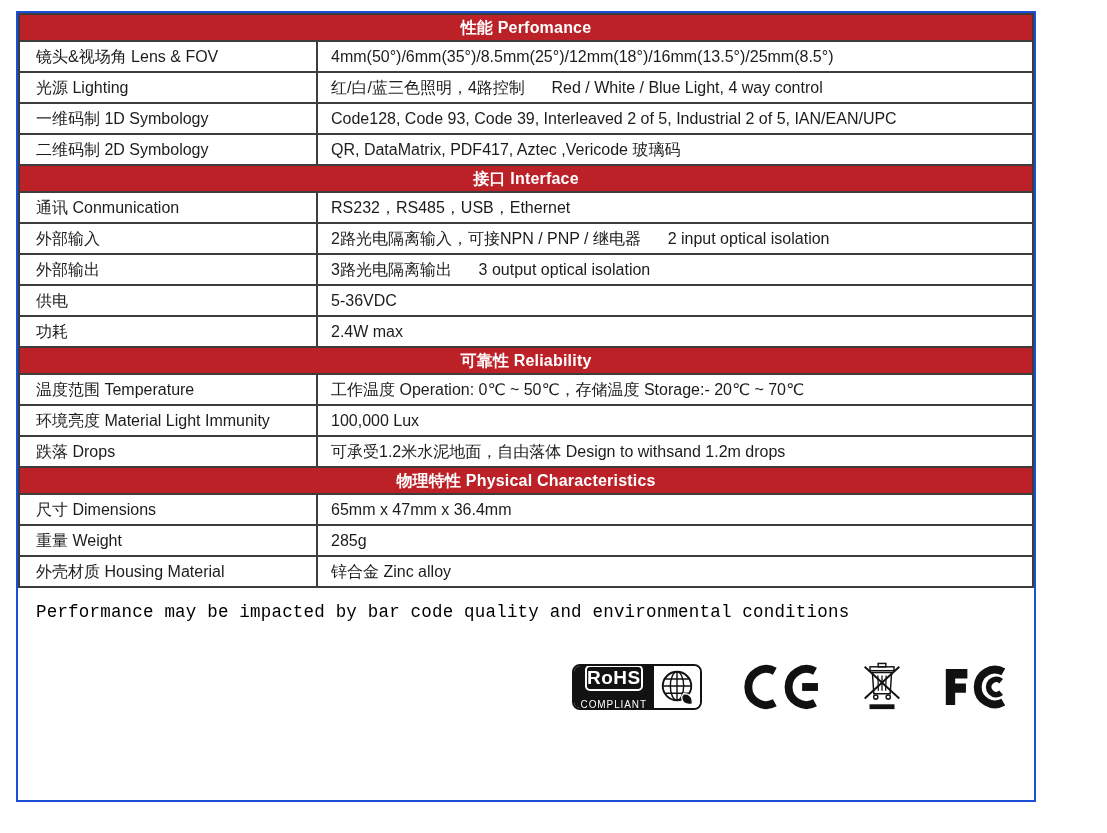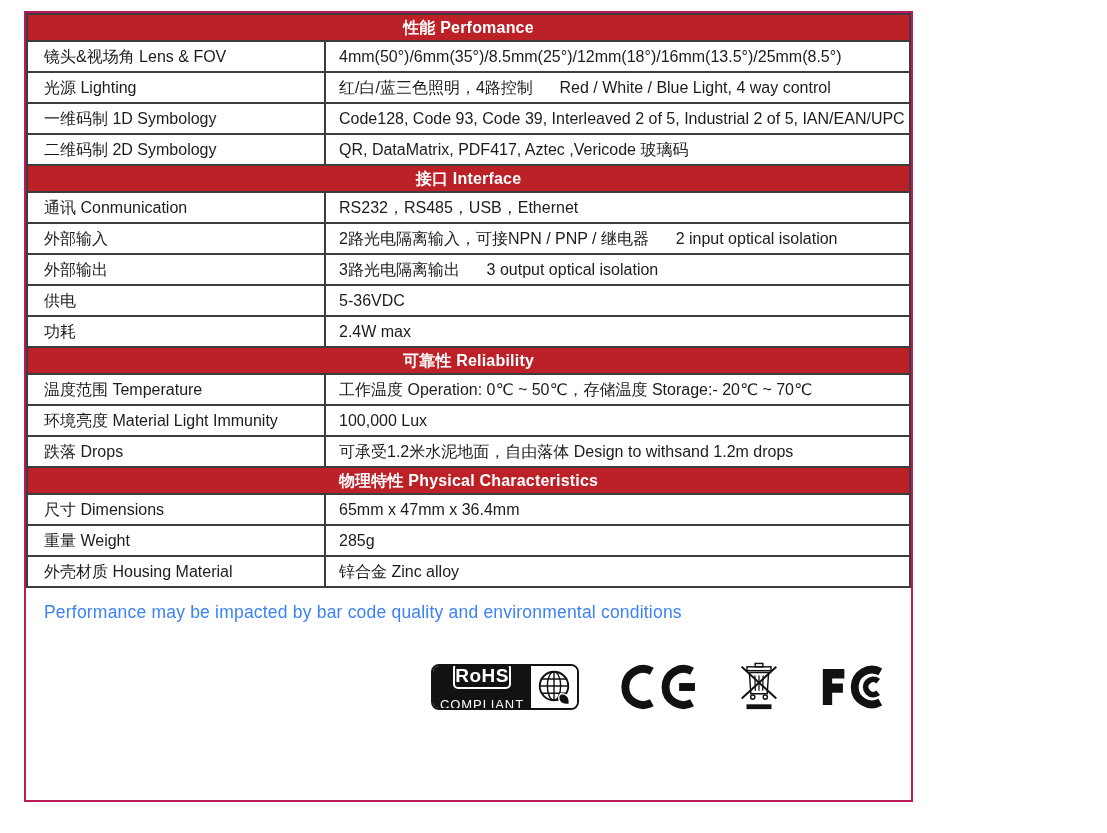--- a/index.html
+++ b/index.html
@@ -1,37 +1,37 @@
 <!DOCTYPE html>
 <html><head>
 <meta charset="utf-8">
 <style>
   html,body{margin:0;padding:0;background:#fff;}
   .page{position:relative;width:1107px;height:833px;background:#fff;overflow:hidden;
         font-family:"Liberation Sans","DejaVu Sans",sans-serif;color:#1c1c1c;}
-  .sheet{position:absolute;left:24px;top:11px;width:889px;height:791px;
-         border:2px solid #be185d;box-sizing:border-box;background:#fff;}
+  .sheet{position:absolute;left:16px;top:11px;width:1020px;height:791px;
+         border:2px solid #1d4ed8;box-sizing:border-box;background:#fff;}
   table.spec{border-collapse:collapse;width:100%;table-layout:fixed;}
   table.spec td{border:2px solid #3d3d3d;padding:3px 8px 3px 16px;font-size:16px;
                 line-height:23px;white-space:pre;overflow:hidden;}
   table.spec td.value{padding-left:13px;}
   tr.section td{background:#bc2128;color:#ffffff;text-align:center;font-weight:bold;
                 padding:2px 4px;line-height:21px;font-size:16px;letter-spacing:0.2px;}
   .footer{position:relative;height:136px;}
-  .note{position:absolute;left:18px;top:14px;font-size:17.5px;color:#3b82f6;
-        letter-spacing:0.2px;}
+  .note{position:absolute;left:18px;top:14px;font-size:17.5px;color:#000000;
+        letter-spacing:0.2px;font-family:Liberation Mono, monospace;}
   .logos{position:absolute;right:22px;bottom:12px;display:flex;align-items:center;gap:38px;}
   
   .rohs{display:flex;align-items:stretch;border:2px solid #121212;border-radius:8px;
         overflow:hidden;background:#fff;height:46px;box-sizing:border-box;}
   .rohs-left{background:#121212;color:#fff;padding:3px 7px;display:flex;flex-direction:column;
              align-items:center;justify-content:center;}
   .rohs-title{border:2px solid #fff;border-radius:5px;padding:0 0;font-weight:bold;
               font-size:19px;line-height:22px;letter-spacing:0.5px;}
-  .rohs-sub{font-size:13px;letter-spacing:0.9px;margin-top:8px;}
+  .rohs-sub{font-size:10px;letter-spacing:0.9px;margin-top:8px;}
   .rohs-right{width:46px;display:flex;align-items:center;justify-content:center;background:#fff;}
   svg{display:block;}
 </style>
 </head>
 <body>
 
 <div class="page">
   <div class="sheet">
     <table class="spec">
       <colgroup>

